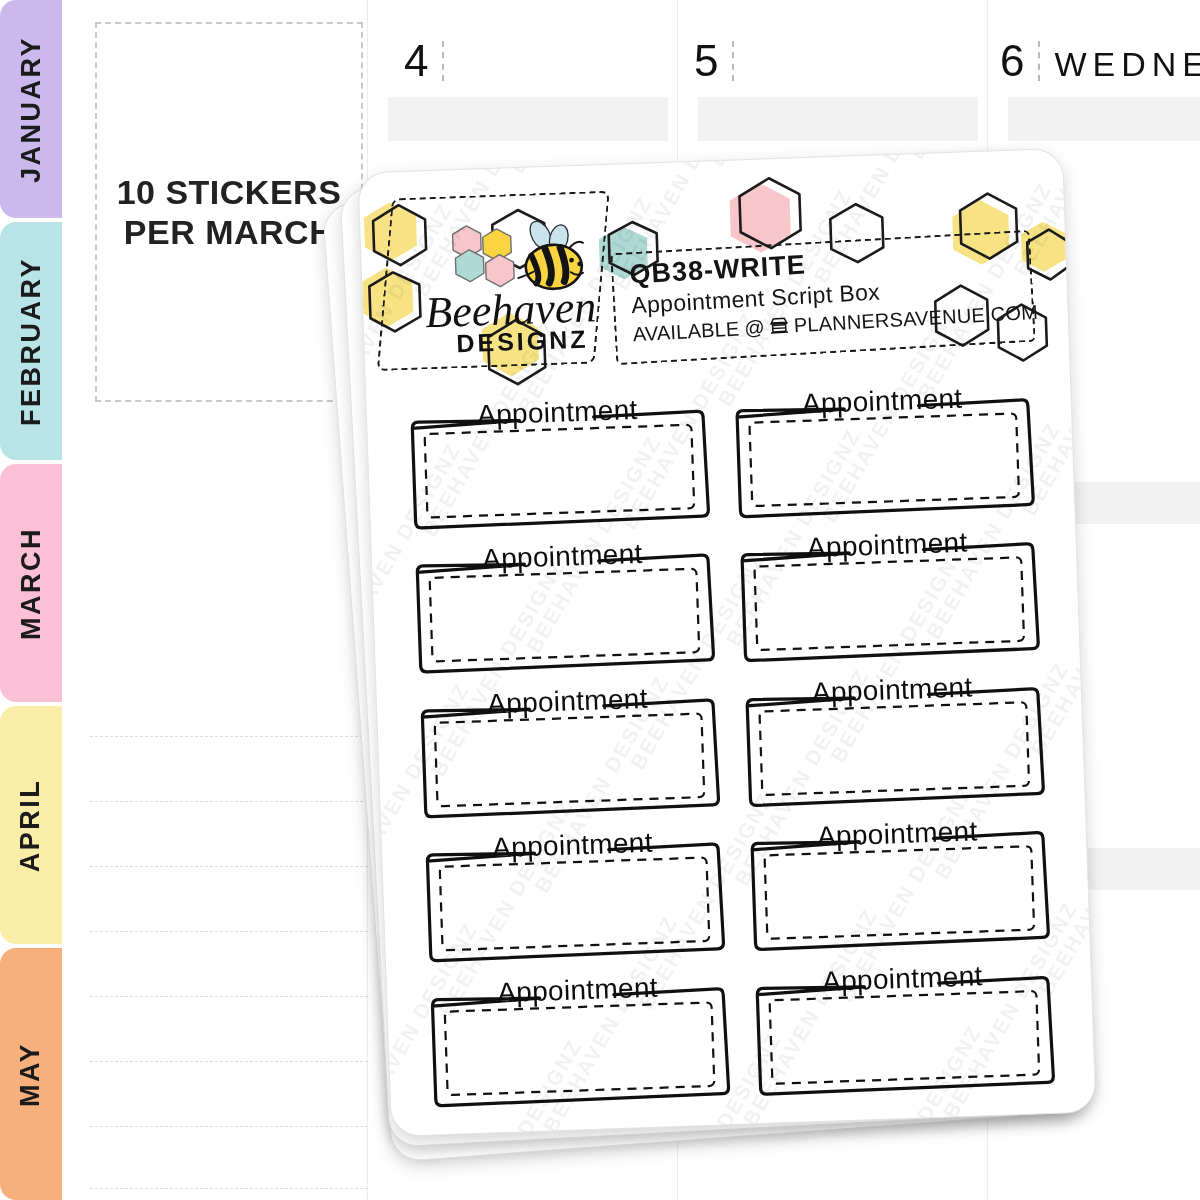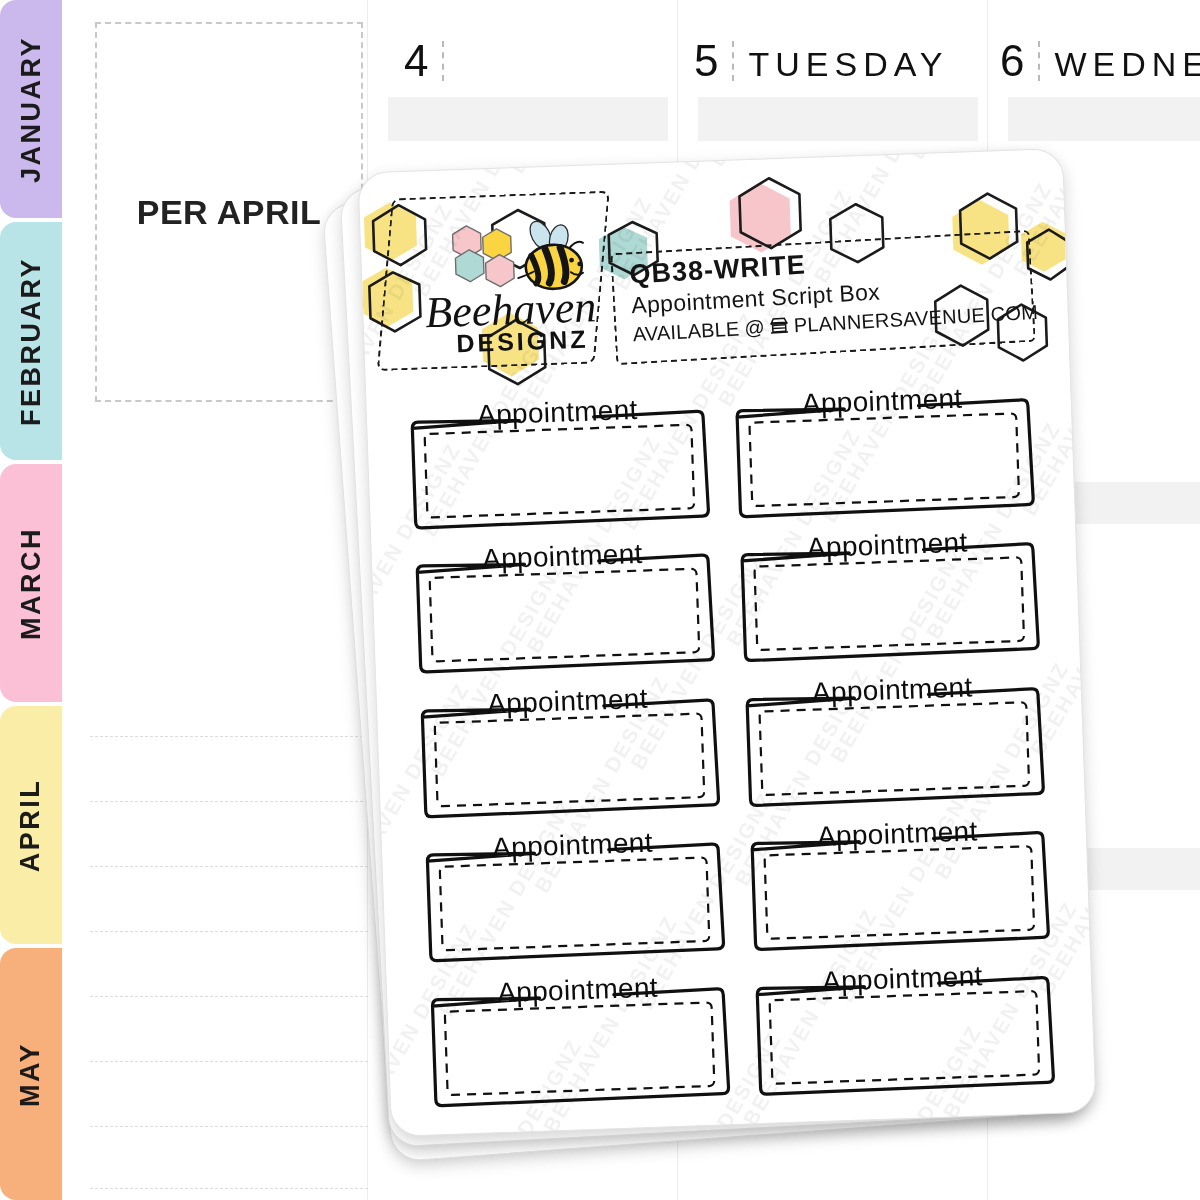--- a/index.html
+++ b/index.html
@@ -354,30 +354,30 @@
     <span class="label">MAY</span>
   </div>
 
   <div class="day-header" style="left:404px; top:36px;">
     <span class="day-num">4</span>
     <span class="day-divider"></span>
   </div>
   <div class="day-header" style="left:694px; top:36px;">
     <span class="day-num">5</span>
     <span class="day-divider"></span>
-    <span class="day-name">TUESDAY</span>
   </div>
   <div class="day-header" style="left:1000px; top:36px;">
     <span class="day-num">6</span>
     <span class="day-divider"></span>
     <span class="day-name">WEDNES</span>
   </div>
 
   <div class="qty-box">
-    <div class="qty-line">PER APRIL</div>
+    <div class="qty-line">10 STICKERS</div>
+    <div class="qty-line">PER MARCH</div>
   </div>
 
   <div class="sheet-stack">
 
     <div class="sheet sheet-back-2"></div>
     <div class="sheet sheet-back-1"></div>
 
     <div class="sheet sheet-front">
 
       <div class="hexes">

